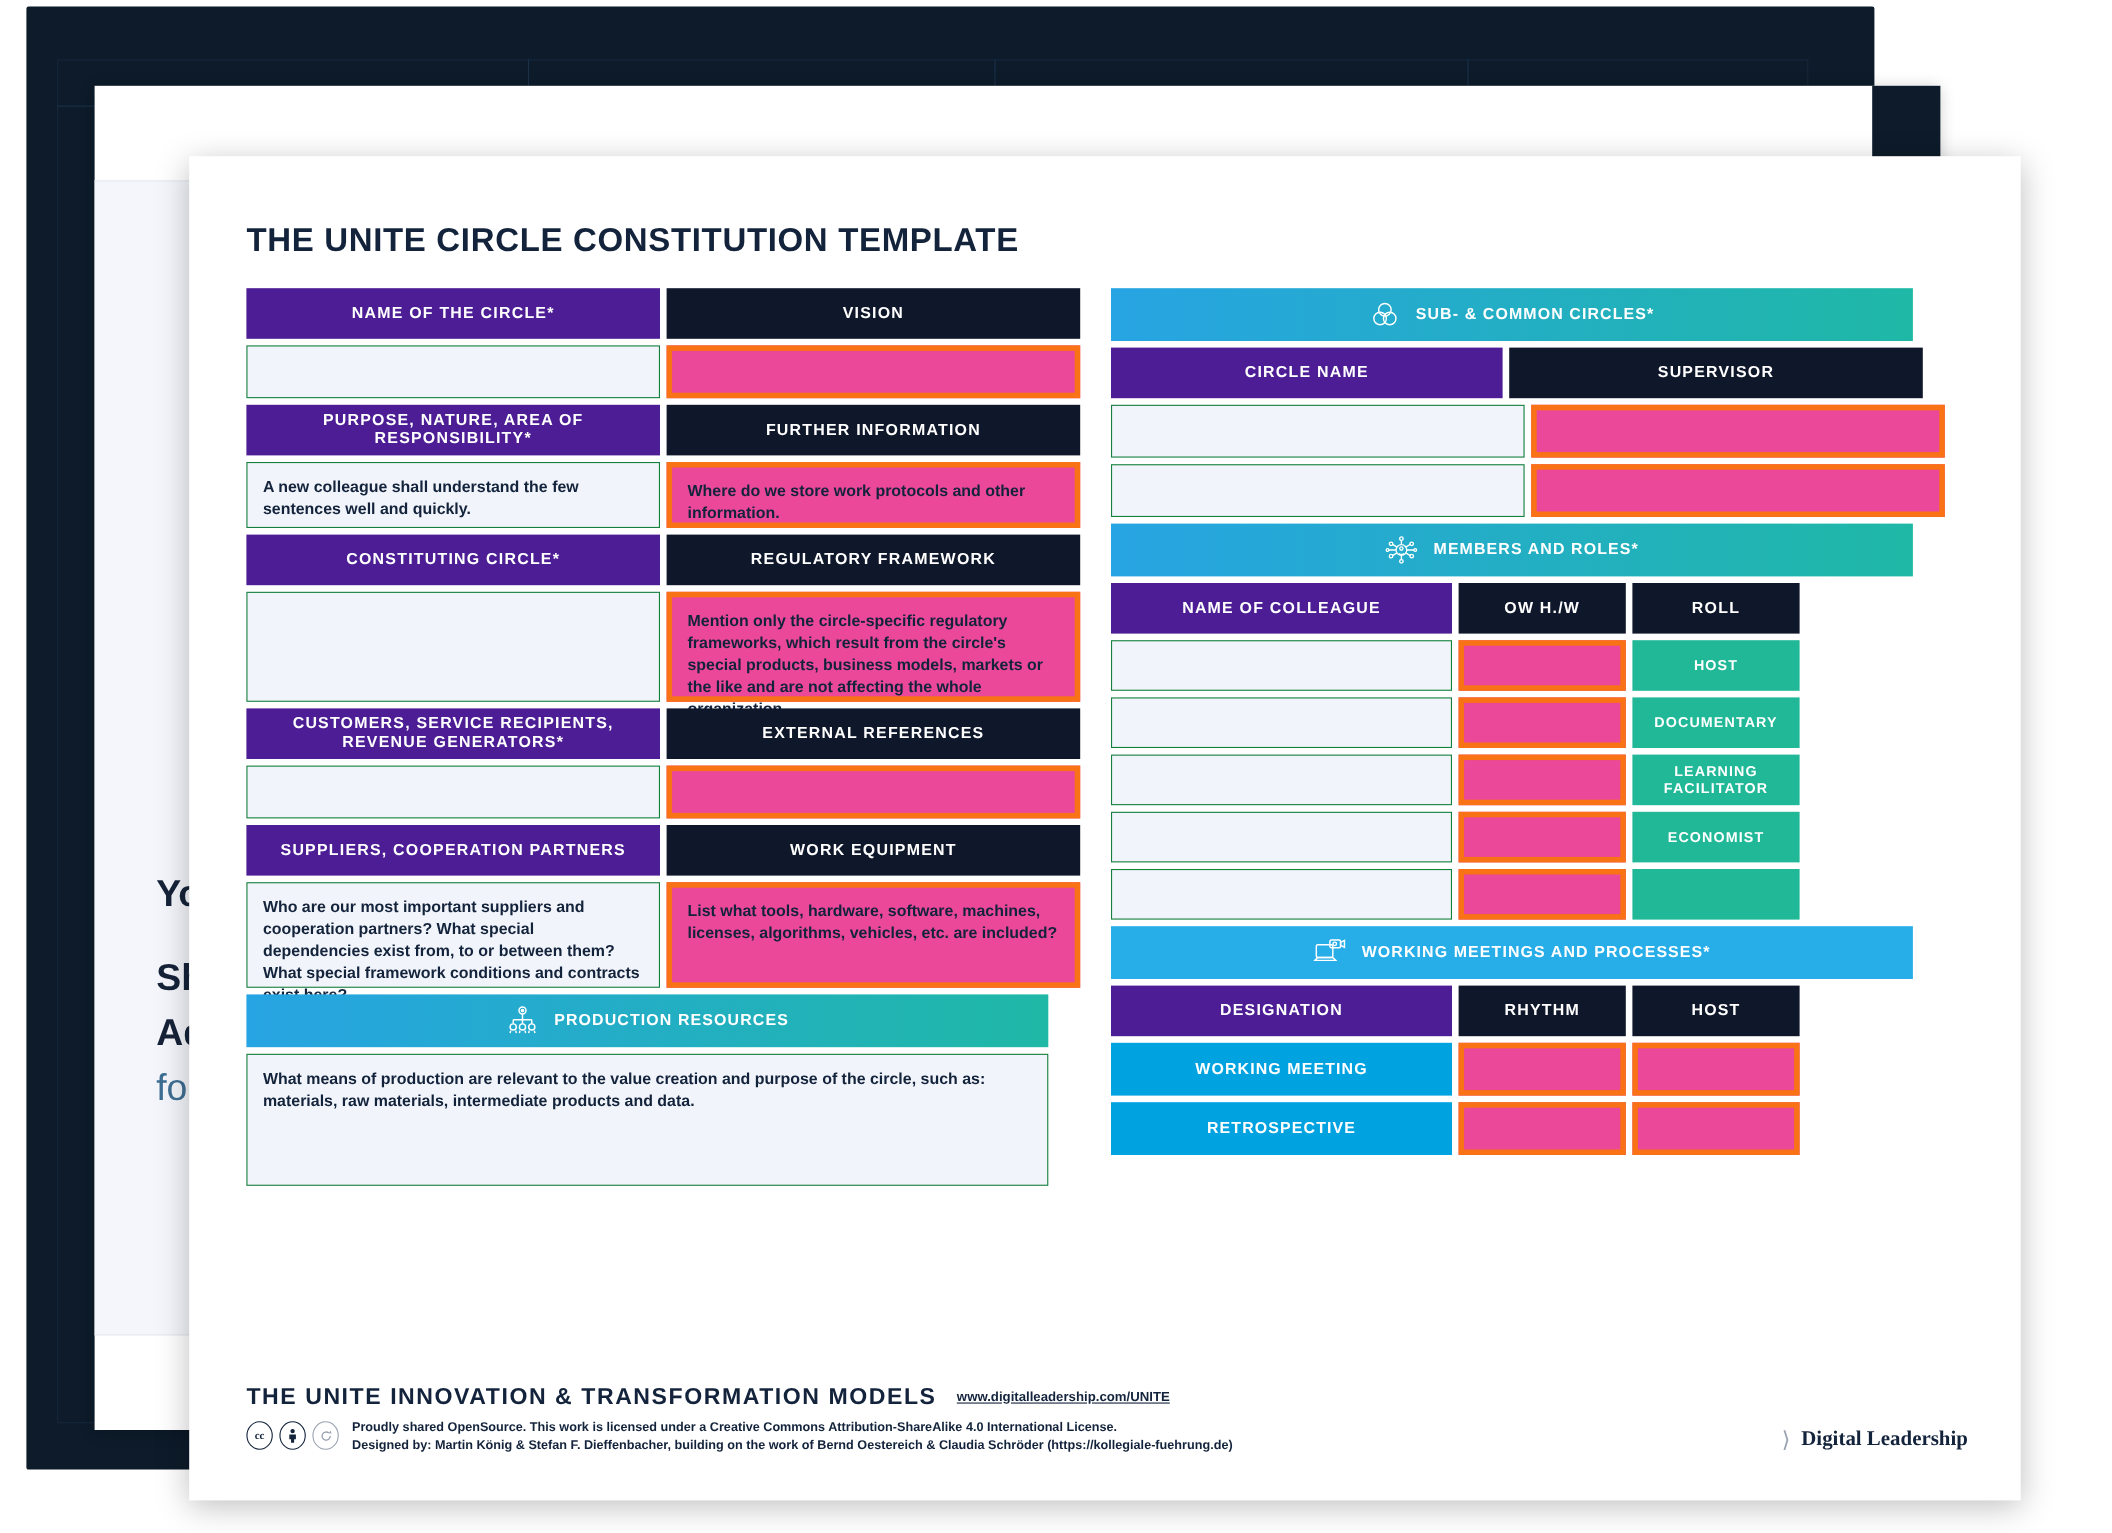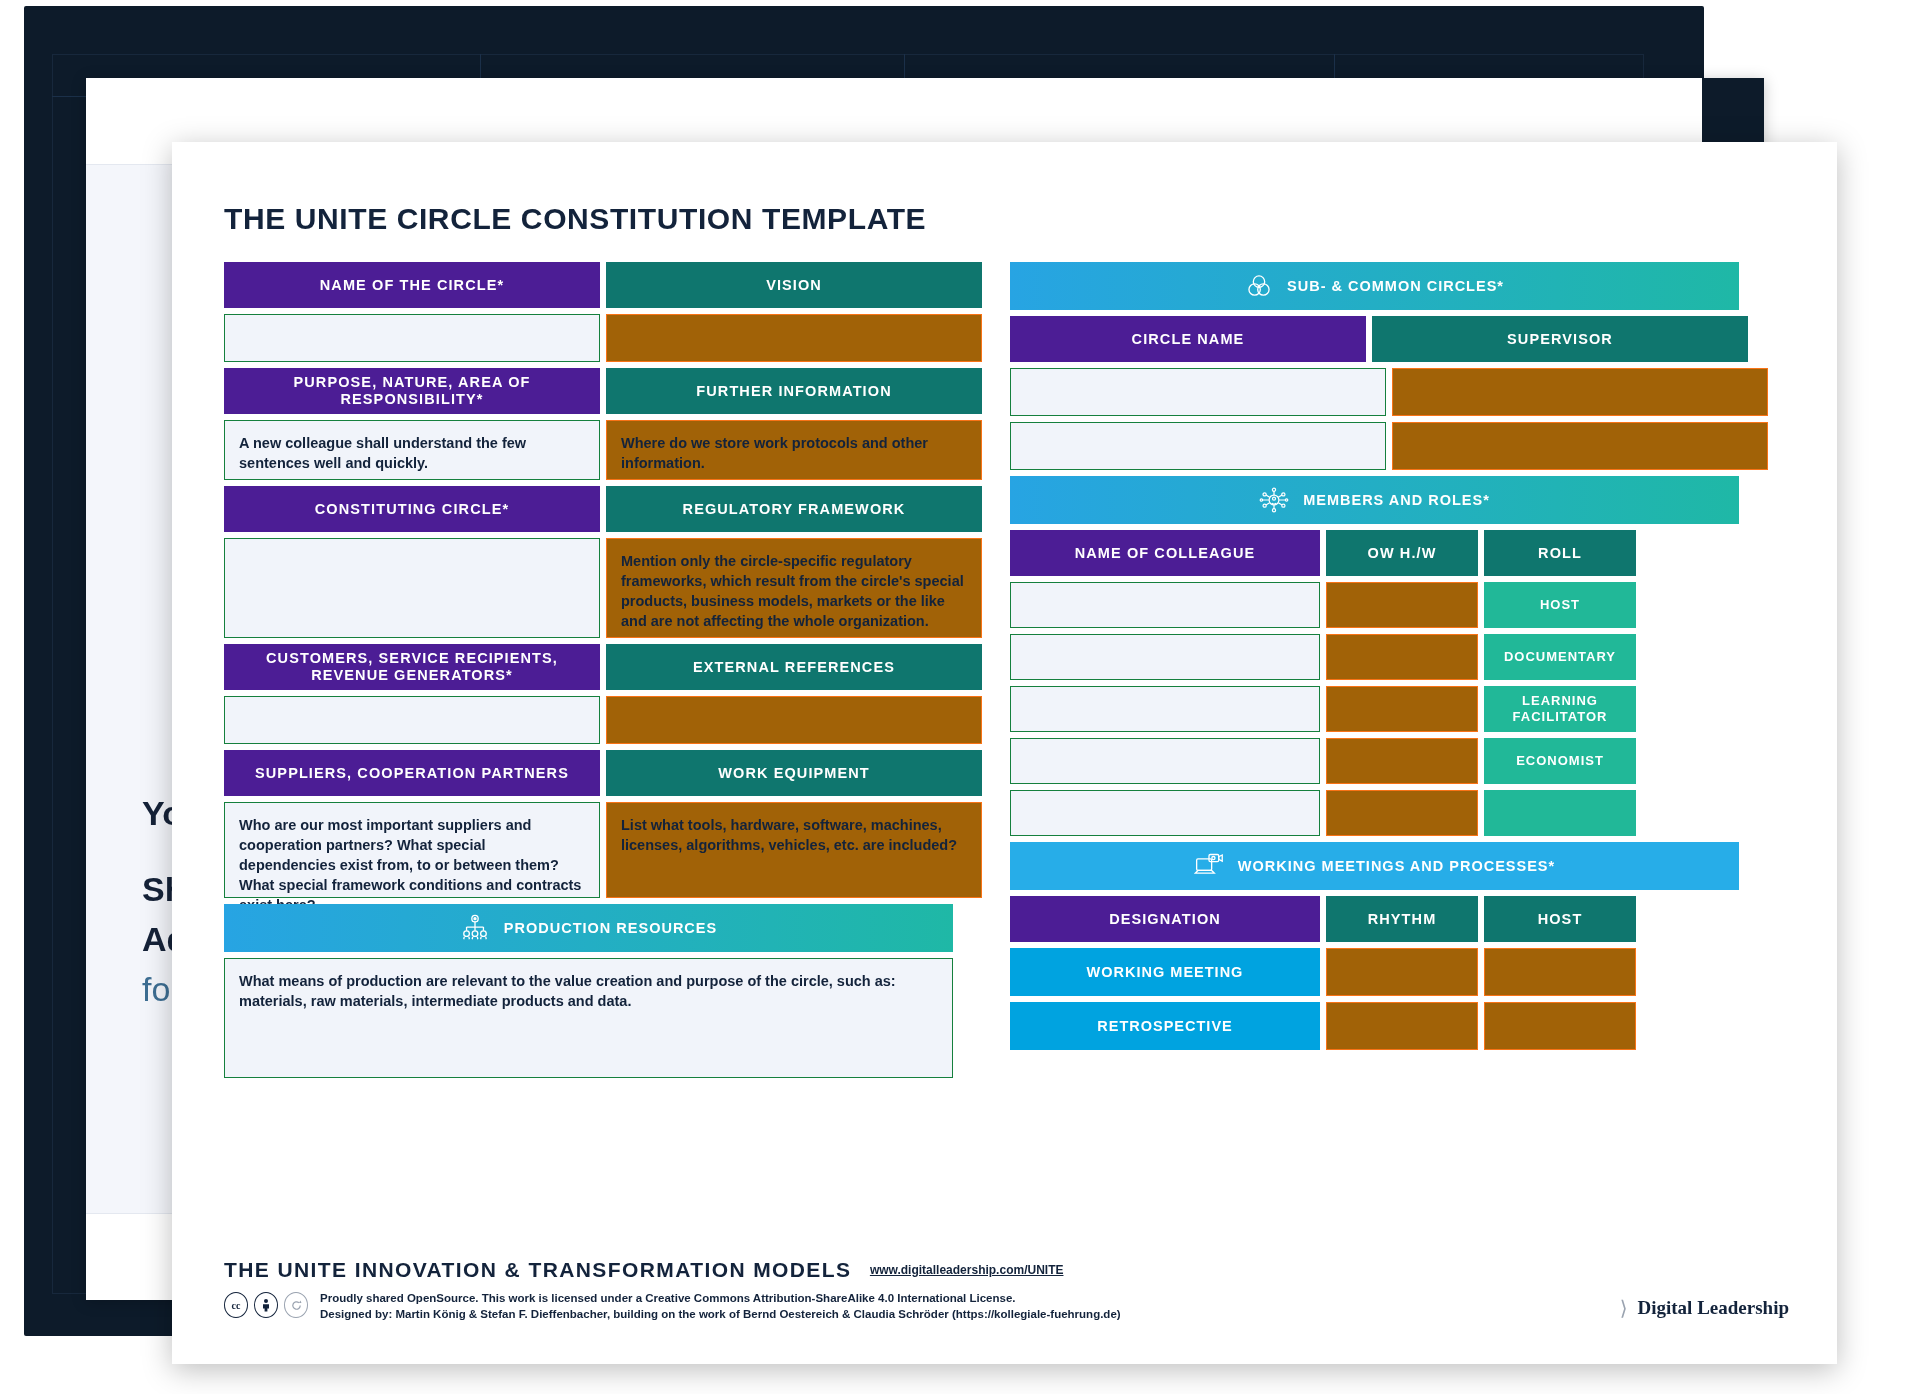--- a/index.html
+++ b/index.html
@@ -105,21 +105,21 @@
     display: flex; align-items: center; justify-content: center;
     color: #ffffff;
     font-size: 14.5px;
     font-weight: 700;
     letter-spacing: 1.1px;
     text-align: center;
     line-height: 17px;
     padding: 0 8px;
   }
   .hdr.blue  { background: #4c1d95; }
-  .hdr.green { background: #0f766e; }
+  .hdr.green { background: #0f172a; }
 
   .band {
     height: 48px;
     display: flex; align-items: center; justify-content: center;
     gap: 14px;
     color: #ffffff;
     font-size: 14.5px;
     font-weight: 700;
     letter-spacing: 1.0px;
     background: linear-gradient(90deg, #27a4e3 0%, #1fb8a6 100%);
@@ -128,21 +128,21 @@
 
   .fld {
     background: #f1f4fa;
     border: 1px solid #15803d;
     font-size: 14.5px;
     line-height: 20px;
     color: #13233b;
     font-weight: 600;
     padding: 12px 14px;
   }
-  .fld.white { background: #a16207; border: 1px solid #f97316; }
+  .fld.white { background: #ec4899; border: 5px solid #f97316; }
   .fld.h60  { height: 60px; }
   .fld.h46  { height: 46px; }
   .fld.h48  { height: 48px; }
   .fld.h96  { height: 96px; }
   .fld.h100 { height: 100px; }
   .fld.h120 { height: 120px; }
 
   .w-half { width: 376px; }
   .w-full { width: 729px; }
   .w-name { width: 310px; }

